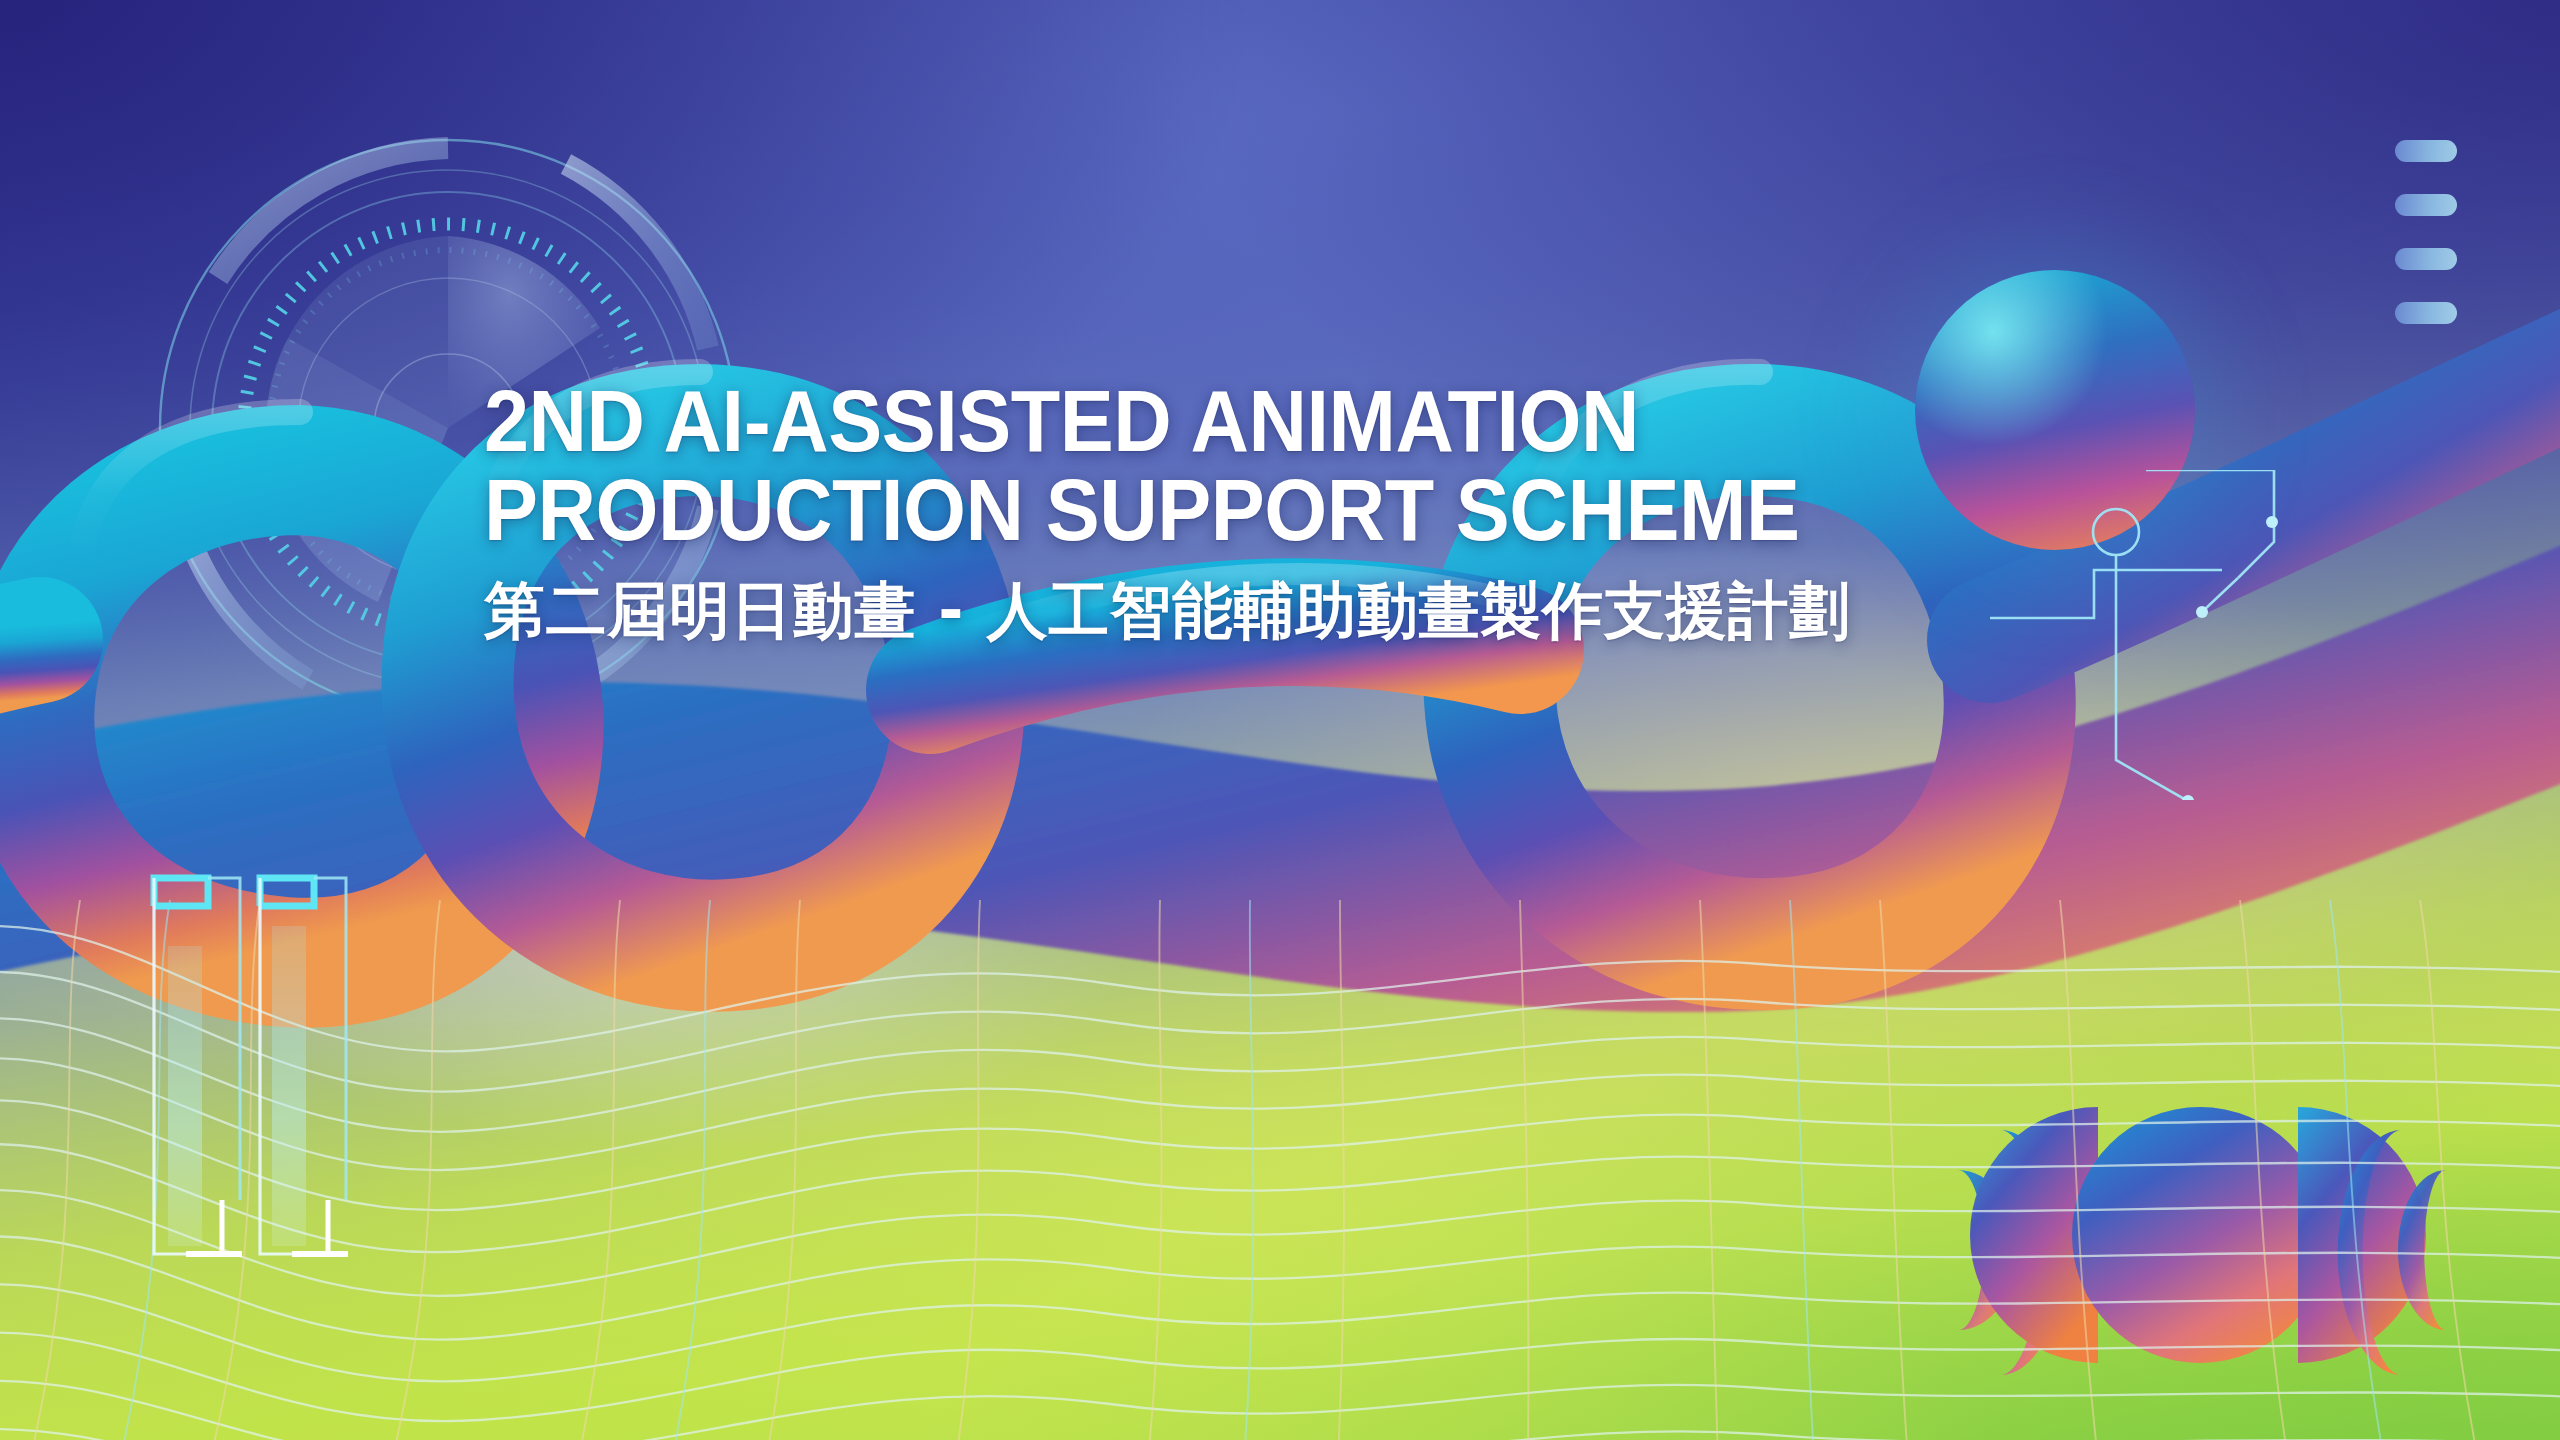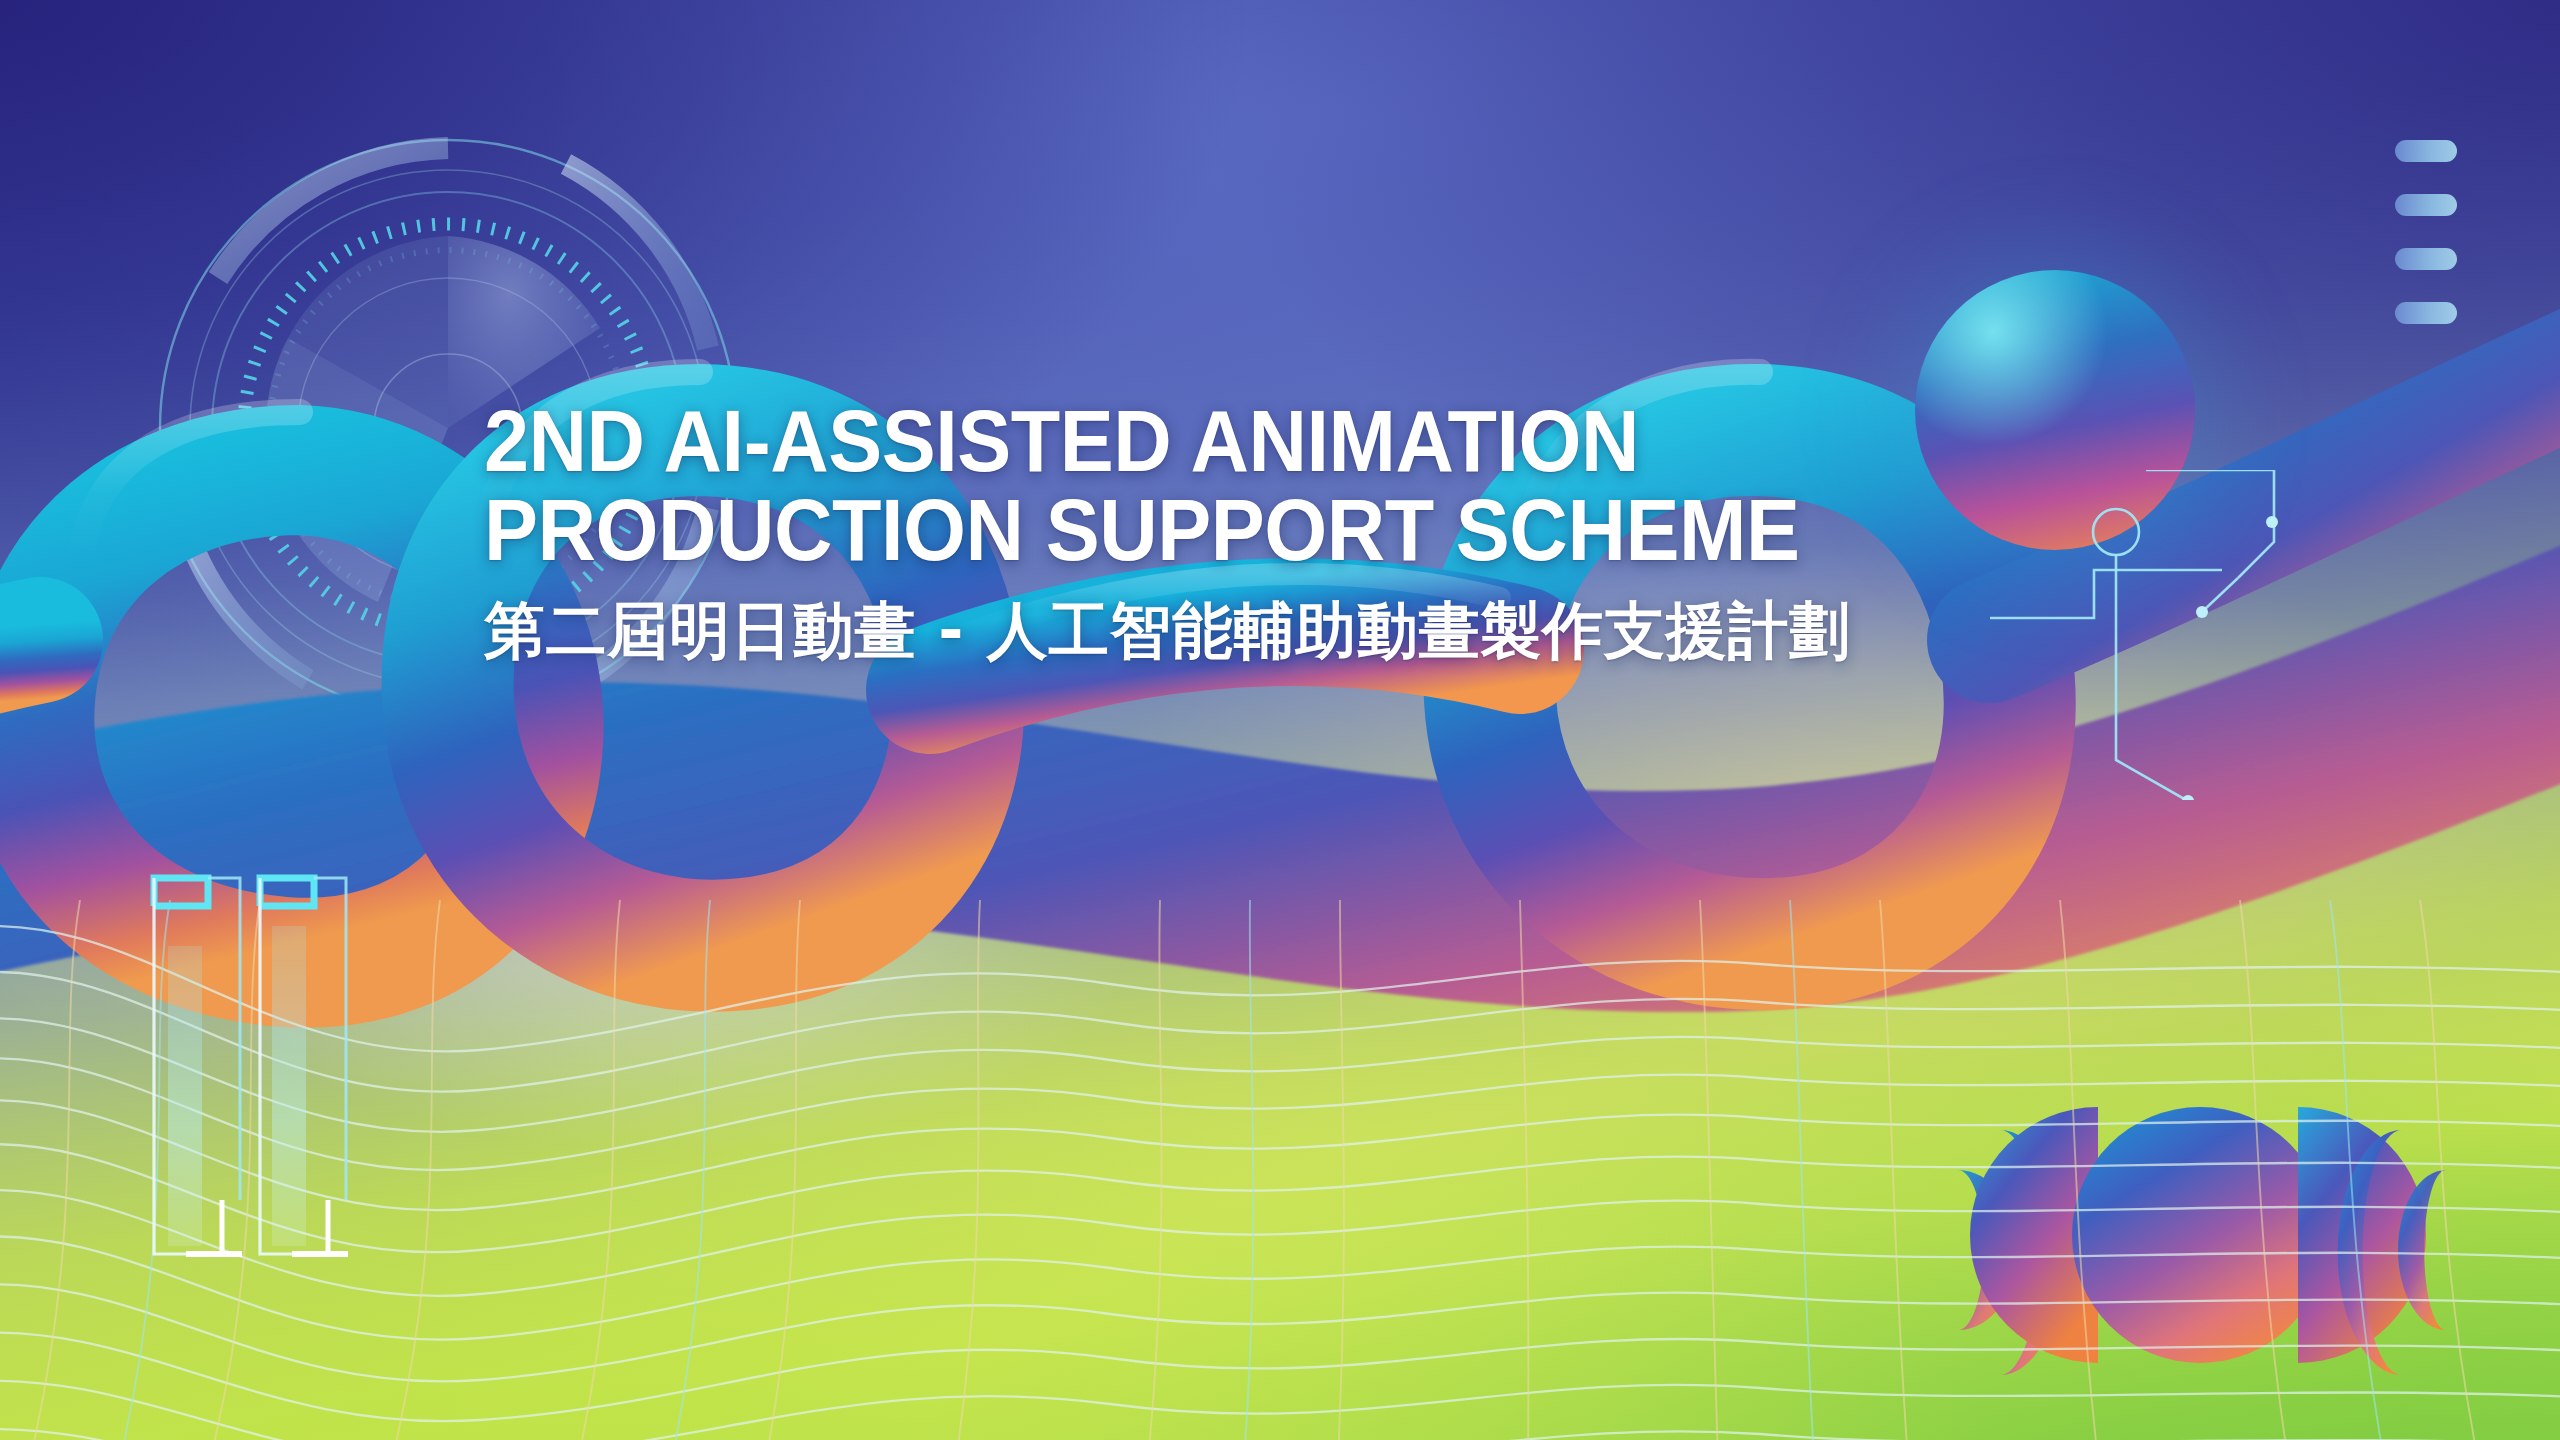--- a/index.html
+++ b/index.html
@@ -88,21 +88,21 @@
   #mesh{ left:-40px; top:900px; width:2640px; height:560px; }
 
   
   #brackets{ left:150px; top:870px; width:340px; height:420px; }
 
   
   #circuit{ left:1990px; top:470px; width:480px; height:330px; }
 
   
   #title-block{
-    left:484px; top:400px; width:1700px;
+    left:484px; top:380px; width:1700px;
   }
   .tl{
     color:#ffffff;
     font-weight:900;
     letter-spacing:-0.5px;
     line-height:0.94;
     white-space:nowrap;
     text-shadow:0 3px 14px rgba(20,30,80,0.42), 0 1px 2px rgba(20,30,80,0.30);
     font-stretch:condensed;
   }

